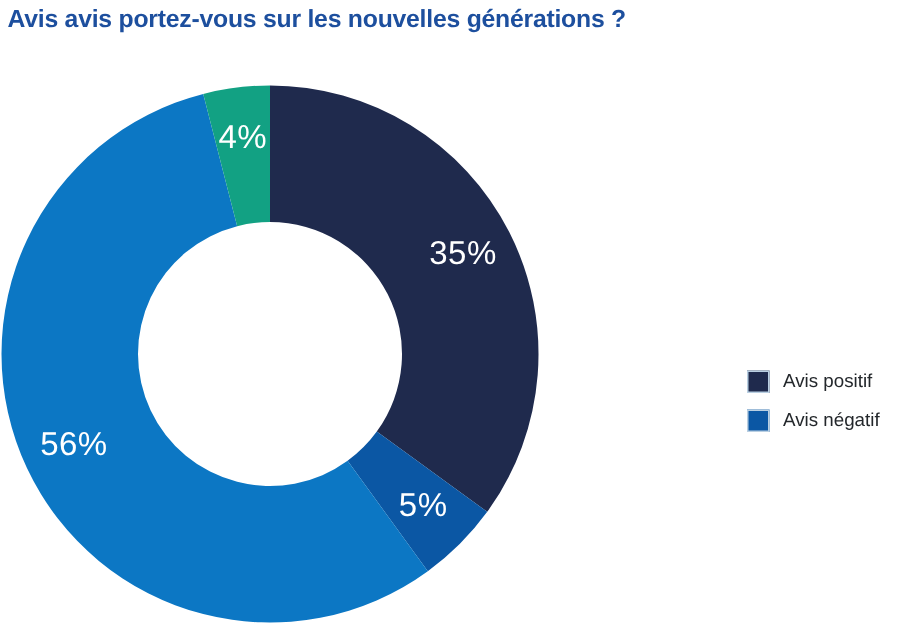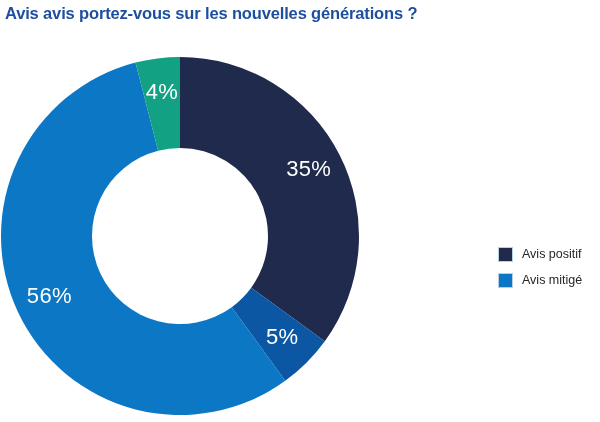--- a/index.html
+++ b/index.html
@@ -96,16 +96,16 @@
       </g>
   </svg>
 </div>
 
 <div id="legend">
   <div class="legend-row">
     <span class="legend-swatch" style="background: rgb(31, 42, 77);"></span>
     <span class="legend-text">Avis positif</span>
   </div>
   <div class="legend-row">
-    <span class="legend-swatch" style="background: rgb(12, 119, 196);"></span>
-    <span class="legend-text">Avis mitigé</span>
+    <span class="legend-swatch" style="background: rgb(11, 87, 164);"></span>
+    <span class="legend-text">Avis négatif</span>
   </div>
 </div>
 
 </body></html>

